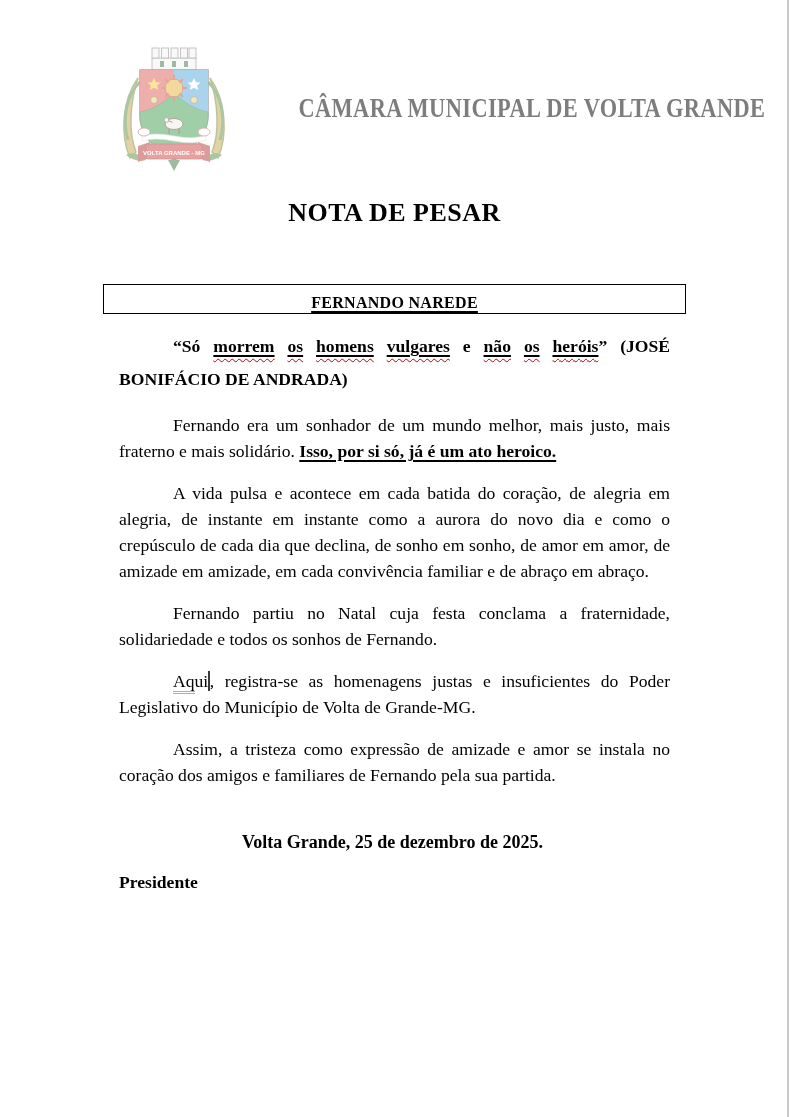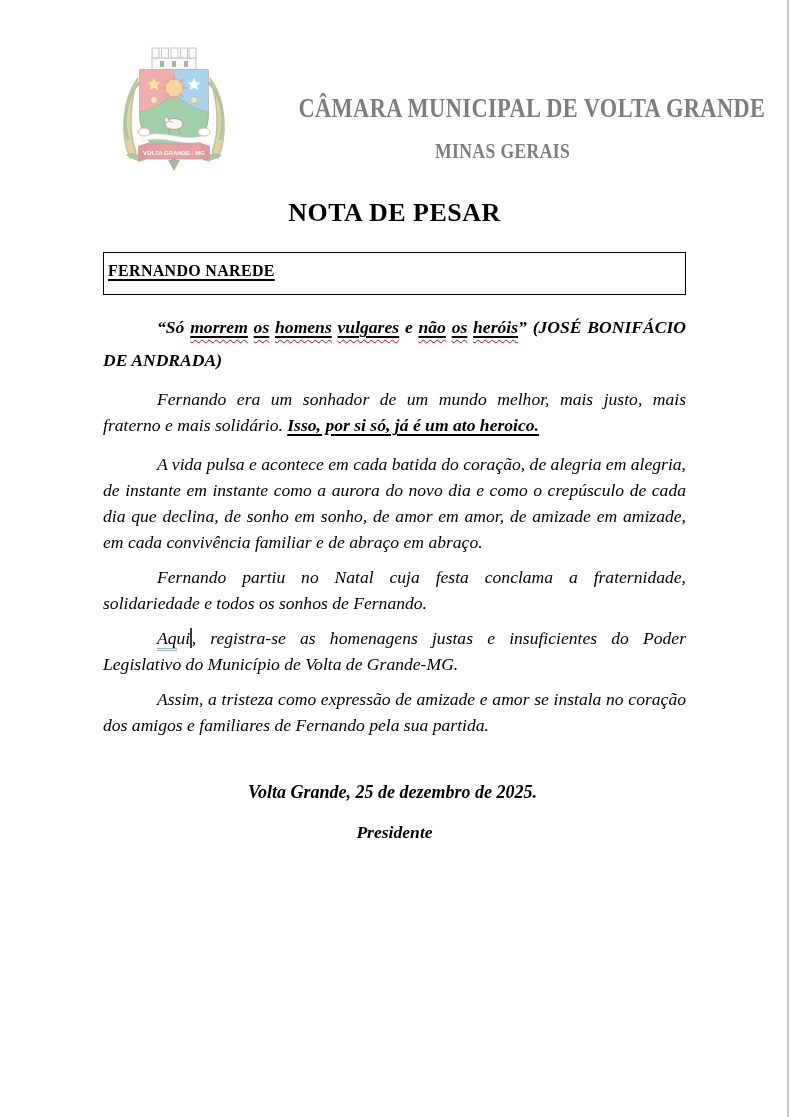--- a/index.html
+++ b/index.html
@@ -28,30 +28,30 @@
   .org-name{top:92px;font-size:28px;}
   .state-name{top:138px;font-size:22px;}
   .condensed{display:inline-block;transform:scaleX(.8);transform-origin:center;letter-spacing:.5px;}
   
   .content{position:absolute;left:103px;top:0;width:583px;}
   .doc-title{
     margin:198px 0 12px 0;text-align:center;
     font-size:26px;font-weight:bold;letter-spacing:.5px;
   }
   .info-box{
-    margin-top:24px;border:1.5px solid #000;
-    text-align:left;padding:9px 4px 14px 4px;
+    margin-top:56px;border:1.5px solid #000;
+    text-align:center;padding:9px 4px 1px 4px;
   }
   .deceased-name{
     font-size:16px;font-weight:bold;
     text-decoration:underline solid #000 1.5px;text-underline-offset:3px;
     letter-spacing:.3px;
   }
   .deceased-dates{margin-top:15px;font-size:16.5px;font-weight:bold;}
-  p{margin:0;font-style:italic;}
+  p{margin:16px;}
   .quote{
     margin-top:16px;font-size:17.6px;font-weight:bold;
     line-height:33px;text-align:justify;text-indent:54px;
   }
   .para{
     margin-top:9px;font-size:17.6px;line-height:26px;
     text-align:justify;text-indent:54px;
   }
   .para:first-of-type{margin-top:0;}
   .para-first{margin-top:13px;}
@@ -60,21 +60,21 @@
   .misspelled{text-decoration:underline wavy #c00000 1px;text-underline-offset:5.5px;}
   .bold-underline{font-weight:bold;text-decoration:underline solid #000 1.8px;text-underline-offset:3px;}
   .grammar{border-bottom:3px double #9db4da;}
   .caret{display:inline-block;width:1.5px;height:20px;background:#3a3a3a;vertical-align:-4px;}
   
   .date-line{
     margin-top:44px;text-align:center;padding-right:4px;
     font-size:18px;font-weight:bold;
   }
   .sig-name{margin-top:63px;text-align:center;font-size:17px;font-weight:bold;letter-spacing:.3px;}
-  .sig-role{margin-top:19px;text-align:center;font-size:17.6px;font-weight:bold;}
+  .sig-role{margin-top:19px;font-size:17.6px;font-weight:bold;}
 </style>
 </head>
 <body>
 
 <div class="page">
   <div class="edge-line"></div>
 
   <div class="logo">
     <svg viewBox="0 0 116 132" width="116" height="132">
 
@@ -143,23 +143,20 @@
         <rect x="30" y="104" width="56" height="15" rx="2" fill="#d14545" stroke="#9c2f2f" stroke-width=".8"></rect>
         <text x="58" y="114.5" text-anchor="middle" font-size="6" font-family="Liberation Sans, sans-serif" font-weight="bold" fill="#ffffff">VOLTA GRANDE - MG</text>
       </g>
       <path d="M52,120 L58,131 L64,120 Z" fill="#3c7a46"></path>
     </svg>
   </div>
 
   <div class="org-name">
     <span class="condensed">CÂMARA MUNICIPAL DE VOLTA GRANDE</span>
   </div>
-  <div class="state-name">
-    <span class="condensed">MINAS GERAIS</span>
-  </div>
 
   <main class="content">
     <h1 class="doc-title">NOTA DE PESAR</h1>
 
     <div class="info-box">
       <div class="deceased-name">FERNANDO NAREDE</div>
     </div>
 
     <p class="quote"><span>“Só </span><span class="underline"><span class="misspelled">morrem</span></span><span> </span><span class="underline"><span class="misspelled">os</span></span><span> </span><span class="underline"><span class="misspelled">homens</span></span><span> </span><span class="underline"><span class="misspelled">vulgares</span></span><span> e </span><span class="underline"><span class="misspelled">não</span></span><span> </span><span class="underline"><span class="misspelled">os</span></span><span> </span><span class="underline"><span class="misspelled">heróis</span></span><span>” (JOSÉ BONIFÁCIO DE ANDRADA)</span></p>
 

